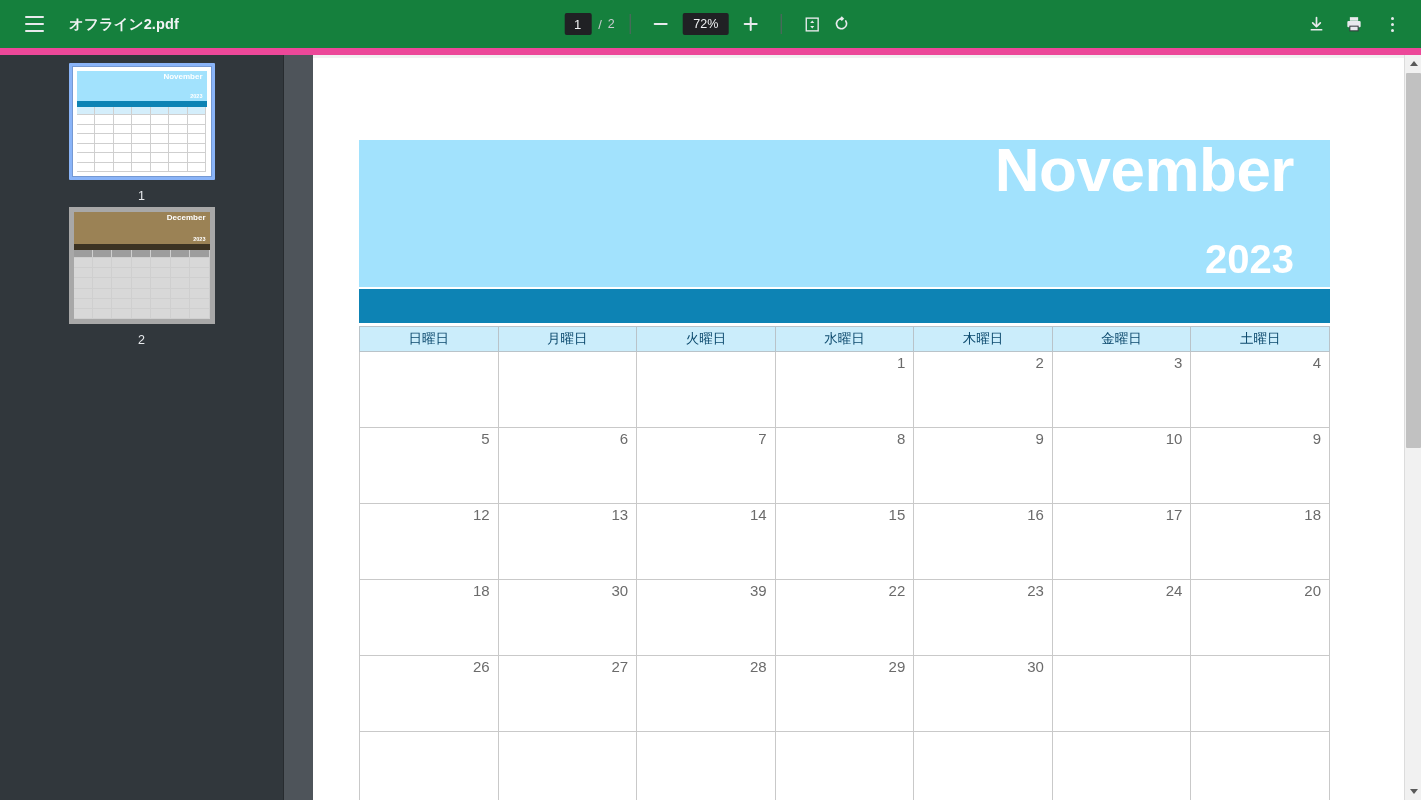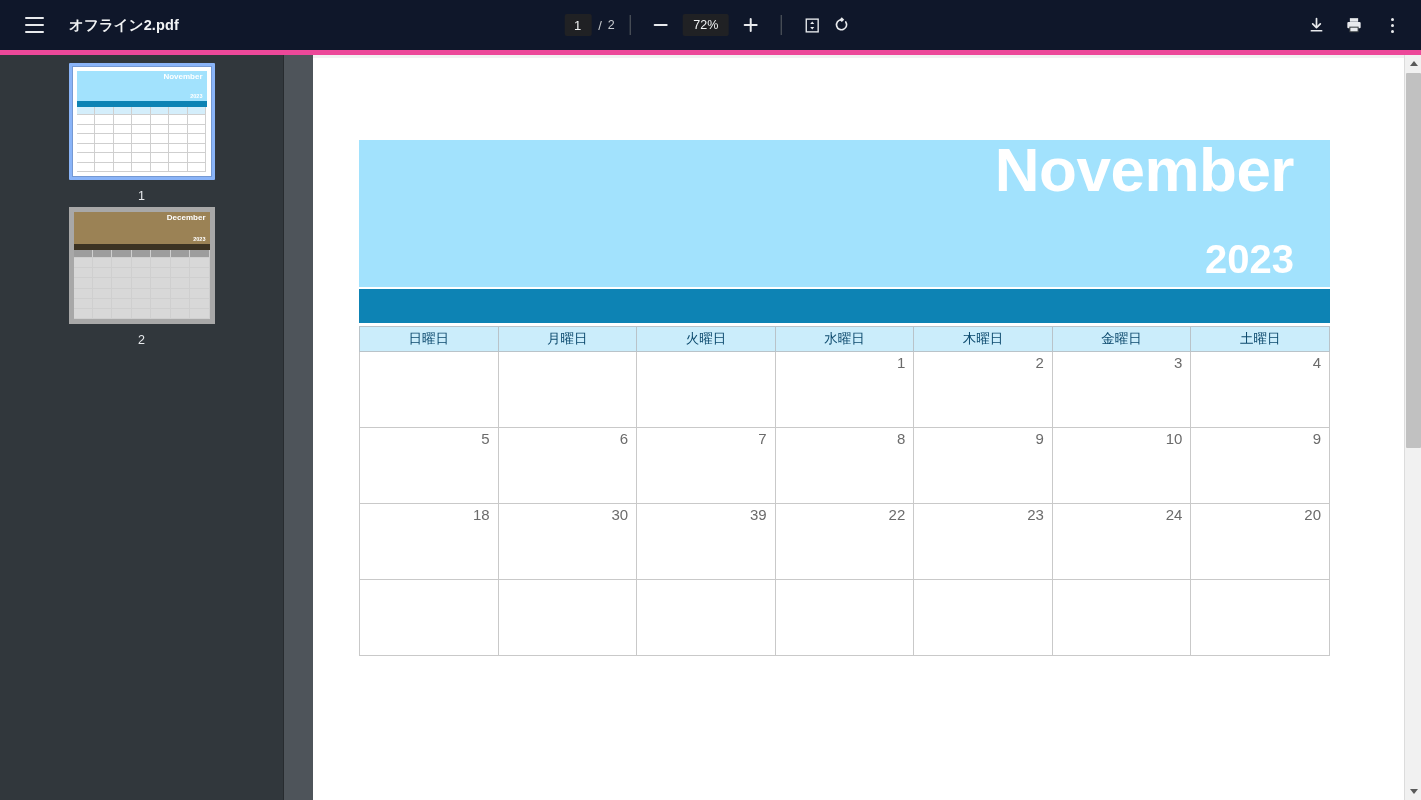--- a/index.html
+++ b/index.html
@@ -7,23 +7,23 @@
     width: 1421px; height: 800px;
     overflow: hidden;
     background: #31373c;
     font-family: "Liberation Sans", "DejaVu Sans", sans-serif;
   }
 
   
   #toolbar {
     position: absolute; top: 0; left: 0;
     width: 1421px; height: 55px;
-    background: #0f172a;
+    background: #15803d;
     display: flex; align-items: center;
-    border-bottom: 5px solid #ec4899;
+    border-bottom: 7px solid #ec4899;
     color: #e8eaed;
   }
   .tb-left { display: flex; align-items: center; padding-left: 18px; min-width: 300px; }
   .menu-btn {
     width: 32px; height: 32px;
     display: flex; flex-direction: column;
     align-items: center; justify-content: center; gap: 5px;
     cursor: pointer; border-radius: 3px;
   }
   .menu-btn span { display: block; width: 19px; height: 2px; background: #e8eaed; border-radius: 1px; }
@@ -478,29 +478,47 @@
           <tr>
             <td>5</td>
             <td>6</td>
             <td>7</td>
             <td>8</td>
             <td>9</td>
             <td>10</td>
             <td>9</td>
           </tr>
           <tr>
+            <td>12</td>
+            <td>13</td>
+            <td>14</td>
+            <td>15</td>
+            <td>16</td>
+            <td>17</td>
+            <td>18</td>
+          </tr>
+          <tr>
             <td>18</td>
             <td>30</td>
             <td>39</td>
             <td>22</td>
             <td>23</td>
             <td>24</td>
             <td>20</td>
           </tr>
           <tr>
+            <td>26</td>
+            <td>27</td>
+            <td>28</td>
+            <td>29</td>
+            <td>30</td>
+            <td></td>
+            <td></td>
+          </tr>
+          <tr>
             <td></td>
             <td></td>
             <td></td>
             <td></td>
             <td></td>
             <td></td>
             <td></td>
           </tr>
         </tbody>
       </table>

